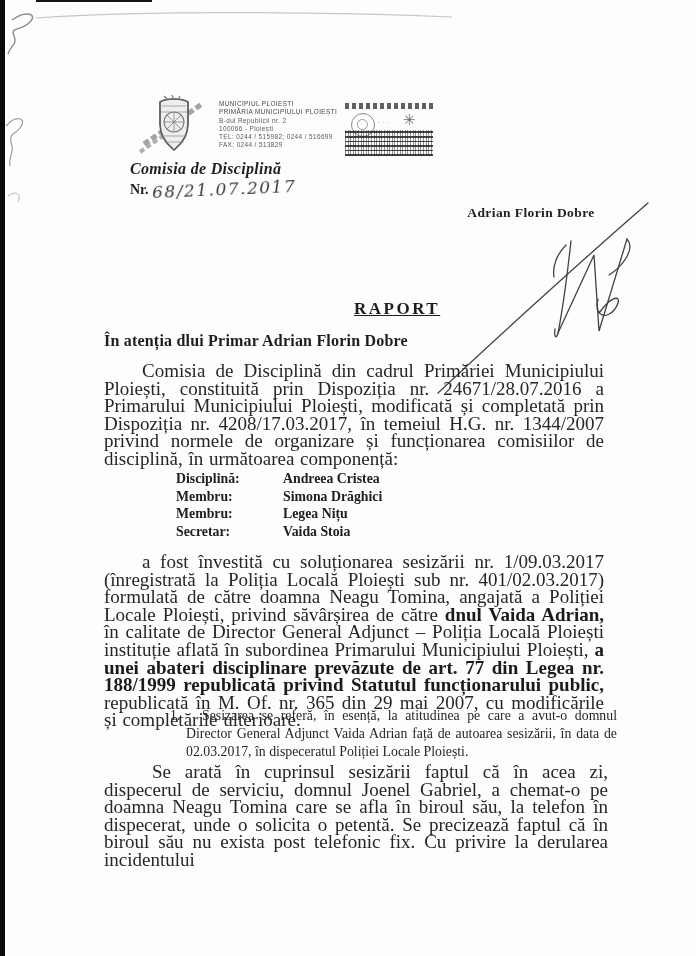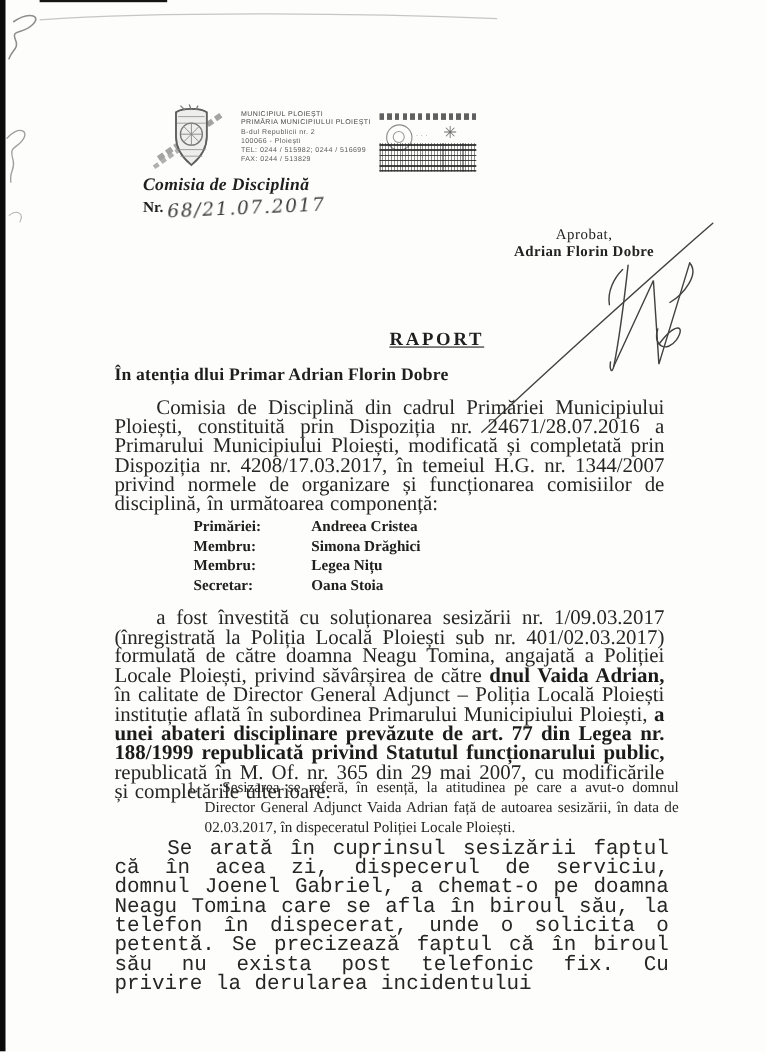--- a/index.html
+++ b/index.html
@@ -58,21 +58,21 @@
     word-spacing:1px;}
   .para-intro{left:104px;top:362px;width:500px;text-indent:38px;}
   .committee-table{position:absolute;left:176px;top:470px;font-size:13.8px;line-height:17.7px;font-weight:bold;color:#202020;}
   .committee-row{display:flex;}
   .committee-role{width:107px;}
   .para-invest{left:104px;top:553px;width:500px;text-indent:38px;}
   .list-item{position:absolute;left:170px;top:707px;width:447px;font-size:13.8px;line-height:17.8px;
     text-align:justify;color:#262626;}
   .list-num{display:inline-block;width:16px;}
   .list-body{display:block;margin-left:16px;margin-top:-17.8px;text-indent:16px;}
-  .para-closing{left:104px;top:763px;width:504px;text-indent:48px;font-family:Liberation Mono, monospace;}
+  .para-closing{left:104px;top:763px;width:504px;text-indent:48px;}
   b{color:#1b1b1b;}
 </style>
 </head>
 <body>
 
 <div class="scan-left-strip"></div>
 <div class="scan-top-bar"></div>
 <svg class="scan-artifact" style="left:2px;top:6px;" width="60" height="230" viewBox="0 0 60 230">
   <path d="M10,14 C24,4 36,8 28,16 C18,26 8,20 12,30 C16,38 8,40 6,48" fill="none" stroke="#8d8d8d" stroke-width="1.4"></path>
   <path d="M4,120 C14,108 26,112 18,122 C12,130 6,126 10,140 C12,148 6,150 8,160" fill="none" stroke="#9d9d9d" stroke-width="1.2"></path>
@@ -112,55 +112,54 @@
   <div class="meter-textblock"></div>
 </div>
 
 <div class="committee-name">Comisia de Disciplină</div>
 <div class="ref-line">
   <span>Nr.</span>
   <span class="handwritten">68/21.07.2017</span>
 </div>
 
 <div class="approval">
-  <div class="ap1">Aprobat,</div>
   <div class="ap3">Adrian Florin Dobre</div>
 </div>
 <svg class="signature-svg" viewBox="0 0 252 205">
   <g fill="none" stroke="#2e2e2e" stroke-width="1.3" opacity="0.9" stroke-linecap="round">
     <path d="M30,200 C85,148 180,62 240,10"></path>
     <path d="M163,48 C160,75 155,115 150,140 C148,148 146,142 147,136"></path>
     <path d="M150,140 L186,62 L191,138 L219,46"></path>
     <path d="M191,120 C206,100 216,102 207,116 C198,128 185,122 190,106"></path>
     <path d="M219,46 C228,56 214,74 201,82"></path>
     <path d="M158,52 C150,60 144,72 146,84"></path>
   </g>
 </svg>
 
 <div class="doc-title">RAPORT</div>
 <div class="attention">În atenția dlui Primar Adrian Florin Dobre</div>
 
 <div class="para para-intro">Comisia de Disciplină din cadrul Primăriei Municipiului Ploiești, constituită prin Dispoziția nr. 24671/28.07.2016 a Primarului Municipiului Ploiești, modificată și completată prin Dispoziția nr. 4208/17.03.2017, în temeiul H.G. nr. 1344/2007 privind normele de organizare și funcționarea comisiilor de disciplină, în următoarea componență:</div>
 
 <div class="committee-table">
   <div class="committee-row">
-    <span class="committee-role">Primăriei:</span>
+    <span class="committee-role">Disciplină:</span>
     <span>Andreea Cristea</span>
   </div>
   <div class="committee-row">
     <span class="committee-role">Membru:</span>
     <span>Simona Drăghici</span>
   </div>
   <div class="committee-row">
     <span class="committee-role">Membru:</span>
     <span>Legea Nițu</span>
   </div>
   <div class="committee-row">
     <span class="committee-role">Secretar:</span>
-    <span>Oana Stoia</span>
+    <span>Vaida Stoia</span>
   </div>
 </div>
 
 <div class="para para-invest"><span>a fost învestită cu soluționarea sesizării nr. 1/09.03.2017 (înregistrată la Poliția Locală Ploiești sub nr. 401/02.03.2017) formulată de către doamna Neagu Tomina, angajată a Poliției Locale Ploiești, privind săvârșirea de către </span><b>dnul Vaida Adrian,</b><span> în calitate de Director General Adjunct – Poliția Locală Ploiești instituție aflată în subordinea Primarului Municipiului Ploiești, </span><b>a unei abateri disciplinare prevăzute de art. 77 din Legea nr. 188/1999 republicată privind Statutul funcționarului public,</b><span> republicată în M. Of. nr. 365 din 29 mai 2007, cu modificările și completările ulterioare.</span></div>
 
 <div class="list-item">
   <span class="list-num">1.</span>
   <span class="list-body">Sesizarea se referă, în esență, la atitudinea pe care a avut-o domnul Director General Adjunct Vaida Adrian față de autoarea sesizării, în data de 02.03.2017, în dispeceratul Poliției Locale Ploiești.</span>
 </div>
 

